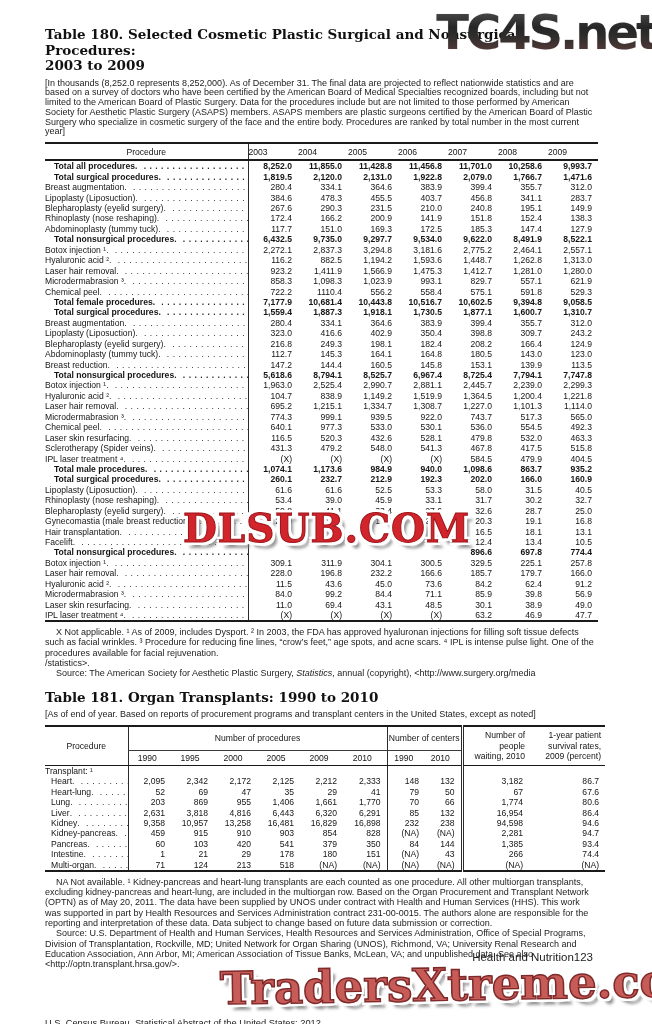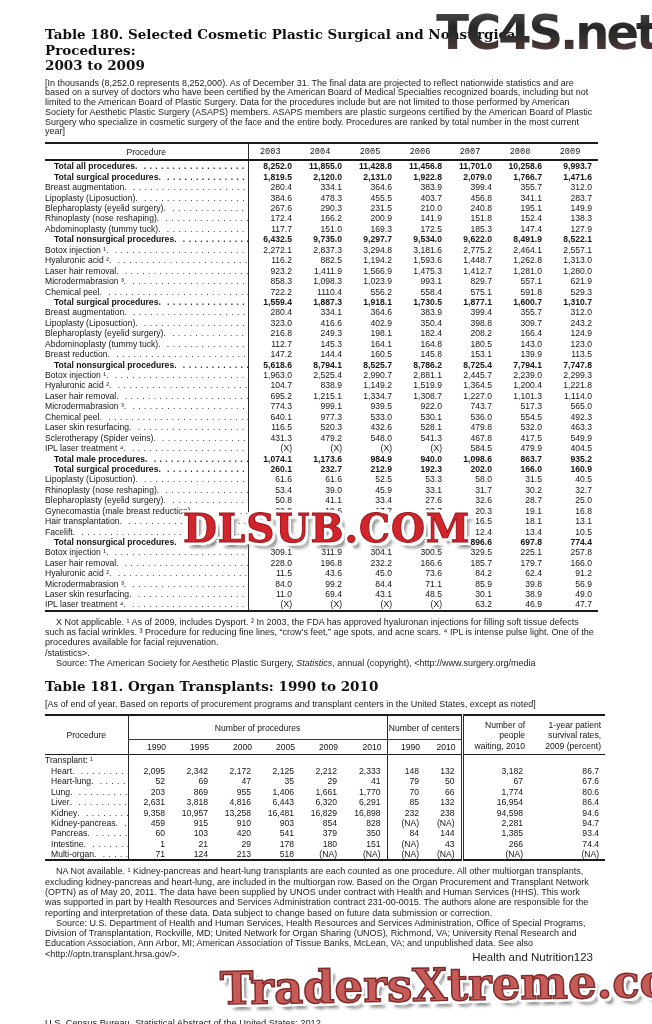--- a/index.html
+++ b/index.html
@@ -27,26 +27,26 @@
   .dots::after{content:" .\00a0\00a0. . . . . . . . . . . . . . . . . . . . . . . . . . . . . . . . . . . . . . . . . . . . . . . . . . . . . . . . . . . .";}
   tr.total{font-weight:bold;}
   tr.total .lblwrap{padding-left:9px;}
   tr.section{height:9.5px;}
   #t181-table tr:not(.section) .lblwrap{padding-left:6px;}
   .divL{border-left:1px solid #2b2b2b;}
   .divDL{border-left:3px double #2b2b2b;}
 
   #t180-table thead th{border-bottom:2px solid #1a1a1a;height:15px;vertical-align:middle;font-weight:normal;}
   #t180-table th.proc{text-align:center;}
-  #t180-table th.yr{text-align:center;padding-right:6px;font-family:Liberation Mono, monospace;}
+  #t180-table th.yr{text-align:left;padding-right:6px;}
 
   #t181-table thead th{font-weight:normal;}
   #t181-table th.proc{border-bottom:1.6px solid #1a1a1a;text-align:center;vertical-align:middle;}
   #t181-table th.grp{text-align:center;border-bottom:1px solid #3a3a3a;height:23px;vertical-align:middle;white-space:normal;line-height:10.2px;}
-  #t181-table th.yr{height:14px;border-bottom:1.6px solid #1a1a1a;text-align:right;padding-right:5px;vertical-align:middle;}
+  #t181-table th.yr{height:14px;border-bottom:1.6px solid #1a1a1a;padding-right:5px;vertical-align:middle;}
   #t181-table th.stack{border-bottom:1.6px solid #1a1a1a;text-align:right;padding-right:4px;vertical-align:middle;line-height:10.4px;}
   #t181-table th.stack span{display:block;}
 
   
   .fn{font-size:9px;line-height:10.3px;margin:0;color:#1c1c1c;text-indent:11px;}
   .fn.noind{text-indent:0;}
   .fnblock{margin-top:5px;}
   #t181-title{margin-top:11px;}
 
   
@@ -297,20 +297,35 @@
     <td class="v">1110.4</td>
     <td class="v">556.2</td>
     <td class="v">558.4</td>
     <td class="v">575.1</td>
     <td class="v">591.8</td>
     <td class="v">529.3</td>
   </tr>
           <tr class="total">
     <td>
               <div class="lblwrap">
+                <span class="txt">Total female procedures</span>
+                <span class="dots"></span>
+              </div>
+            </td>
+    <td class="v divL">7,177.9</td>
+    <td class="v">10,681.4</td>
+    <td class="v">10,443.8</td>
+    <td class="v">10,516.7</td>
+    <td class="v">10,602.5</td>
+    <td class="v">9,394.8</td>
+    <td class="v">9,058.5</td>
+  </tr>
+          <tr class="total">
+    <td>
+              <div class="lblwrap">
                 <span class="txt">Total surgical procedures</span>
                 <span class="dots"></span>
               </div>
             </td>
     <td class="v divL">1,559.4</td>
     <td class="v">1,887.3</td>
     <td class="v">1,918.1</td>
     <td class="v">1,730.5</td>
     <td class="v">1,877.1</td>
     <td class="v">1,600.7</td>
@@ -394,21 +409,21 @@
           <tr class="total">
     <td>
               <div class="lblwrap">
                 <span class="txt">Total nonsurgical procedures</span>
                 <span class="dots"></span>
               </div>
             </td>
     <td class="v divL">5,618.6</td>
     <td class="v">8,794.1</td>
     <td class="v">8,525.7</td>
-    <td class="v">8,786.2</td>
+    <td class="v">6,967.4</td>
     <td class="v">8,725.4</td>
     <td class="v">7,794.1</td>
     <td class="v">7,747.8</td>
   </tr>
           <tr>
     <td>
               <div class="lblwrap">
                 <span class="txt">Botox injection ¹</span>
                 <span class="dots"></span>
               </div>
@@ -502,21 +517,21 @@
                 <span class="txt">Sclerotherapy (Spider veins)</span>
                 <span class="dots"></span>
               </div>
             </td>
     <td class="v divL">431.3</td>
     <td class="v">479.2</td>
     <td class="v">548.0</td>
     <td class="v">541.3</td>
     <td class="v">467.8</td>
     <td class="v">417.5</td>
-    <td class="v">549.9</td>
+    <td class="v">515.8</td>
   </tr>
           <tr>
     <td>
               <div class="lblwrap">
                 <span class="txt">IPL laser treatment ⁴</span>
                 <span class="dots"></span>
               </div>
             </td>
     <td class="v divL">(X)</td>
     <td class="v">(X)</td>

